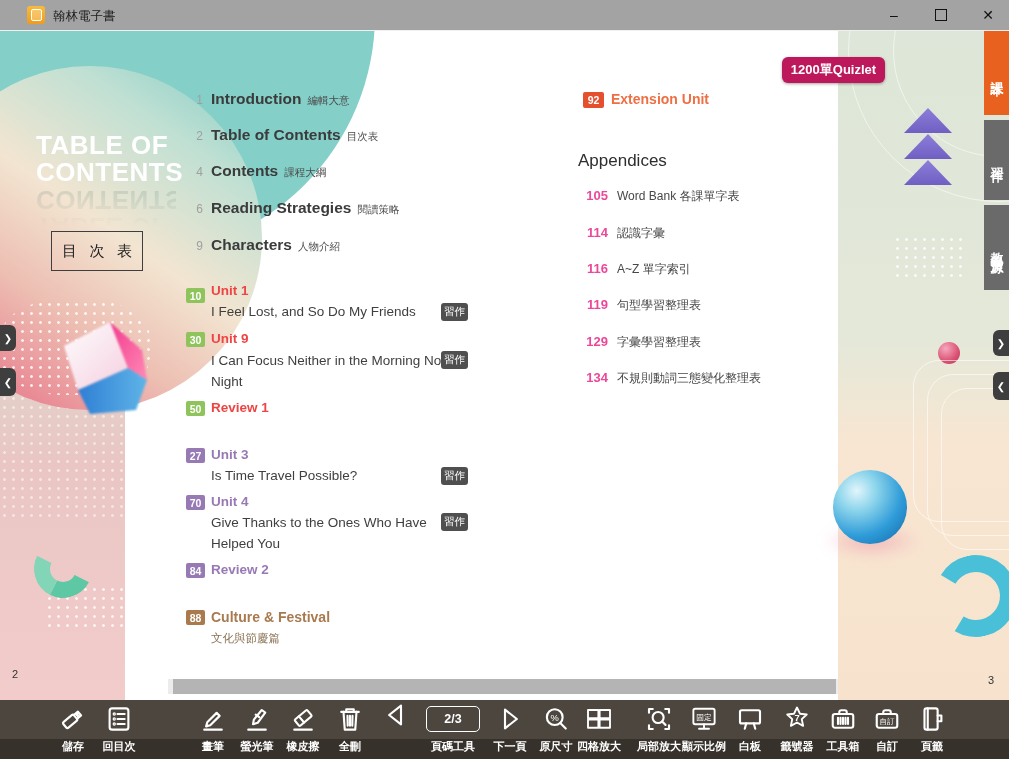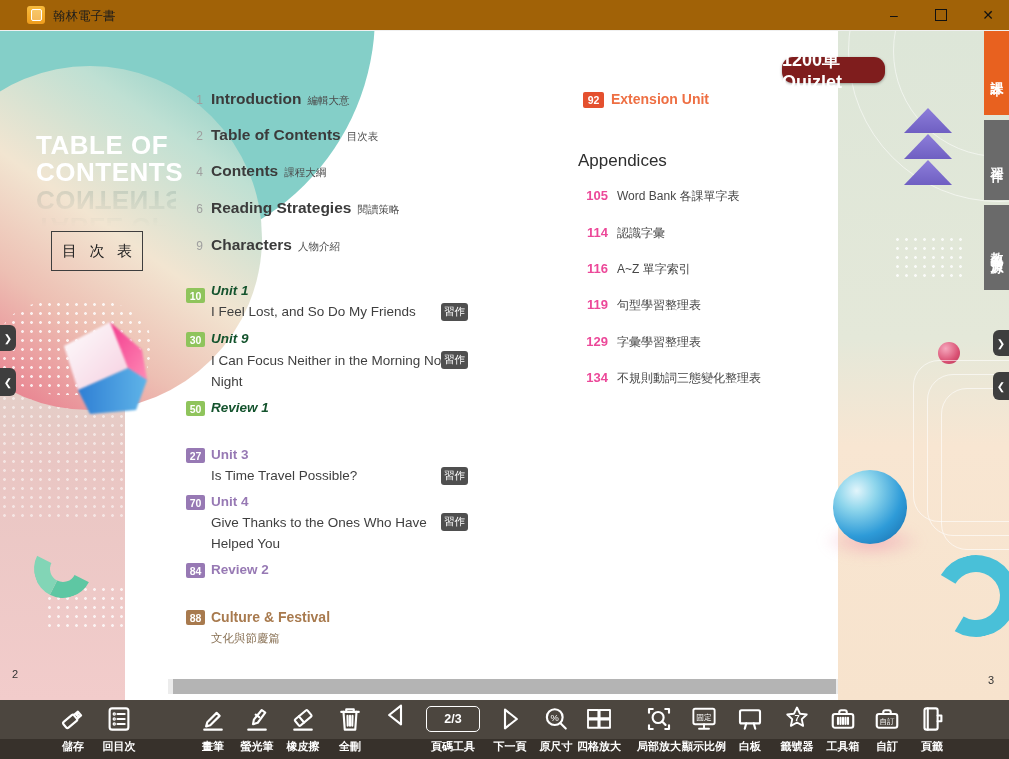--- a/index.html
+++ b/index.html
@@ -1,20 +1,20 @@
 <!DOCTYPE html>
 <html><head>
 <meta charset="utf-8">
 <style>
   html,body{margin:0;padding:0;background:#888;}
   #stage{position:relative;width:1009px;height:759px;overflow:hidden;background:#fff;
          font-family:"Liberation Sans","DejaVu Sans",sans-serif;-webkit-font-smoothing:antialiased;}
 
   
-  #titlebar{position:absolute;left:0;top:0;width:1009px;height:30px;background:#a16207;z-index:50;border-bottom:1px solid #f0f0f0;display:flex;align-items:center;}
+  #titlebar{position:absolute;left:0;top:0;width:1009px;height:30px;background:#a3a3a3;z-index:50;border-bottom:1px solid #f0f0f0;display:flex;align-items:center;}
   #appicon{position:absolute;left:27px;top:6px;width:18px;height:18px;border-radius:3px;
            background:linear-gradient(180deg,#f8bb3d,#ef9c1c);display:flex;align-items:center;justify-content:center;}
   #appicon span{display:block;width:9px;height:10px;border:1.5px solid #fff;border-radius:2px;background:rgba(255,255,255,.25);}
   #apptitle{position:absolute;left:53px;top:8px;font-size:12.5px;color:#1c1c1c;}
   .winbtn{position:absolute;top:0;width:38px;height:30px;display:flex;align-items:center;justify-content:center;color:#111;cursor:default;}
   #btn-min{left:875px;font-size:14px;}
   #btn-max{left:922px;font-size:12px;}
   #btn-max i{display:block;width:10px;height:10px;border:1.2px solid #111;font-style:normal;}
   #btn-close{left:969px;font-size:14px;}
 
@@ -54,43 +54,43 @@
   #blueglow{position:absolute;left:822px;top:524px;width:100px;height:34px;border-radius:50%;z-index:5;
             background:radial-gradient(ellipse at center,rgba(235,120,160,.45),transparent 70%);filter:blur(6px);}
 
   
   .edgebtn{position:absolute;width:16px;height:26px;background:#3e3e3e;color:#fff;z-index:20;
            display:flex;align-items:center;justify-content:center;font-size:10px;font-weight:bold;cursor:pointer;}
   .edgeL{left:0;border-radius:0 6px 6px 0;}
   .edgeR{right:0;border-radius:6px 0 0 6px;}
 
   
-  #quizlet{position:absolute;left:782px;top:57px;width:103px;height:26px;z-index:20;border-radius:11px;background:#7f1d1d;
-           color:#fff;font-size:18px;font-weight:bold;display:flex;align-items:center;justify-content:center;
+  #quizlet{position:absolute;left:782px;top:57px;width:103px;height:26px;z-index:20;border-radius:6px;background:#be185d;
+           color:#fff;font-size:13px;font-weight:bold;display:flex;align-items:center;justify-content:center;
            box-shadow:0 1px 3px rgba(0,0,0,.35);cursor:pointer;}
 
   
   #sidetabs{position:absolute;right:0;top:30px;width:25px;z-index:30;display:flex;flex-direction:column;}
   .stab{width:25px;color:#fff;writing-mode:vertical-rl;text-orientation:upright;letter-spacing:3px;font-size:13px;font-weight:bold;
         display:flex;align-items:center;justify-content:center;cursor:pointer;box-sizing:border-box;}
   #tab-textbook{height:85px;background:#e8611f;}
   #tab-workbook{height:80px;background:#6a6a6a;margin-top:5px;}
   #tab-resources{height:85px;background:#6a6a6a;margin-top:5px;}
 
   
   .fmrow{position:absolute;left:184px;height:22px;z-index:10;cursor:pointer;white-space:nowrap;}
   .fmnum{display:inline-block;width:19px;text-align:right;font-size:12px;color:#9f9f9f;vertical-align:baseline;}
   .fmtitle{font-size:15.5px;color:#3b3b3b;font-weight:600;margin-left:8px;}
   .fmzh{font-size:10.5px;color:#4c4c4c;margin-left:6px;}
 
   .ubadge{position:absolute;left:186px;width:19px;height:15px;border-radius:2px;color:#fff;font-size:10.5px;font-weight:bold;
           display:flex;align-items:center;justify-content:center;z-index:10;}
   .utitle{position:absolute;left:211px;font-size:13.5px;font-weight:bold;z-index:10;white-space:nowrap;cursor:pointer;}
   .usub{position:absolute;left:211px;width:252px;font-size:13.5px;color:#3f3f3f;line-height:21px;z-index:10;}
-  .green .ubadge,.bg-green{background:#8fc45c;} .c-green{color:#14532d;font-style:italic;}
+  .green .ubadge,.bg-green{background:#8fc45c;} .c-green{color:#ef4444;}
   .bg-purple{background:#9779b4;} .c-purple{color:#9779b4;}
   .bg-brown{background:#a87a4e;} .c-brown{color:#a87a4e;}
   .bg-red{background:#e4502e;} .c-red{color:#ee6f43;}
   .wbadge{position:absolute;left:441px;width:27px;height:18px;background:#4f4f4f;border-radius:3px;color:#fff;
           font-size:10.5px;display:flex;align-items:center;justify-content:center;z-index:10;cursor:pointer;}
 
   
   #ext-badge{position:absolute;left:583px;top:92px;width:21px;height:16px;}
   #ext-title{position:absolute;left:611px;top:91px;font-size:14px;font-weight:bold;z-index:10;}
   #appendices-h{position:absolute;left:578px;top:151px;font-size:17px;color:#2e2e2e;font-weight:500;z-index:10;}

